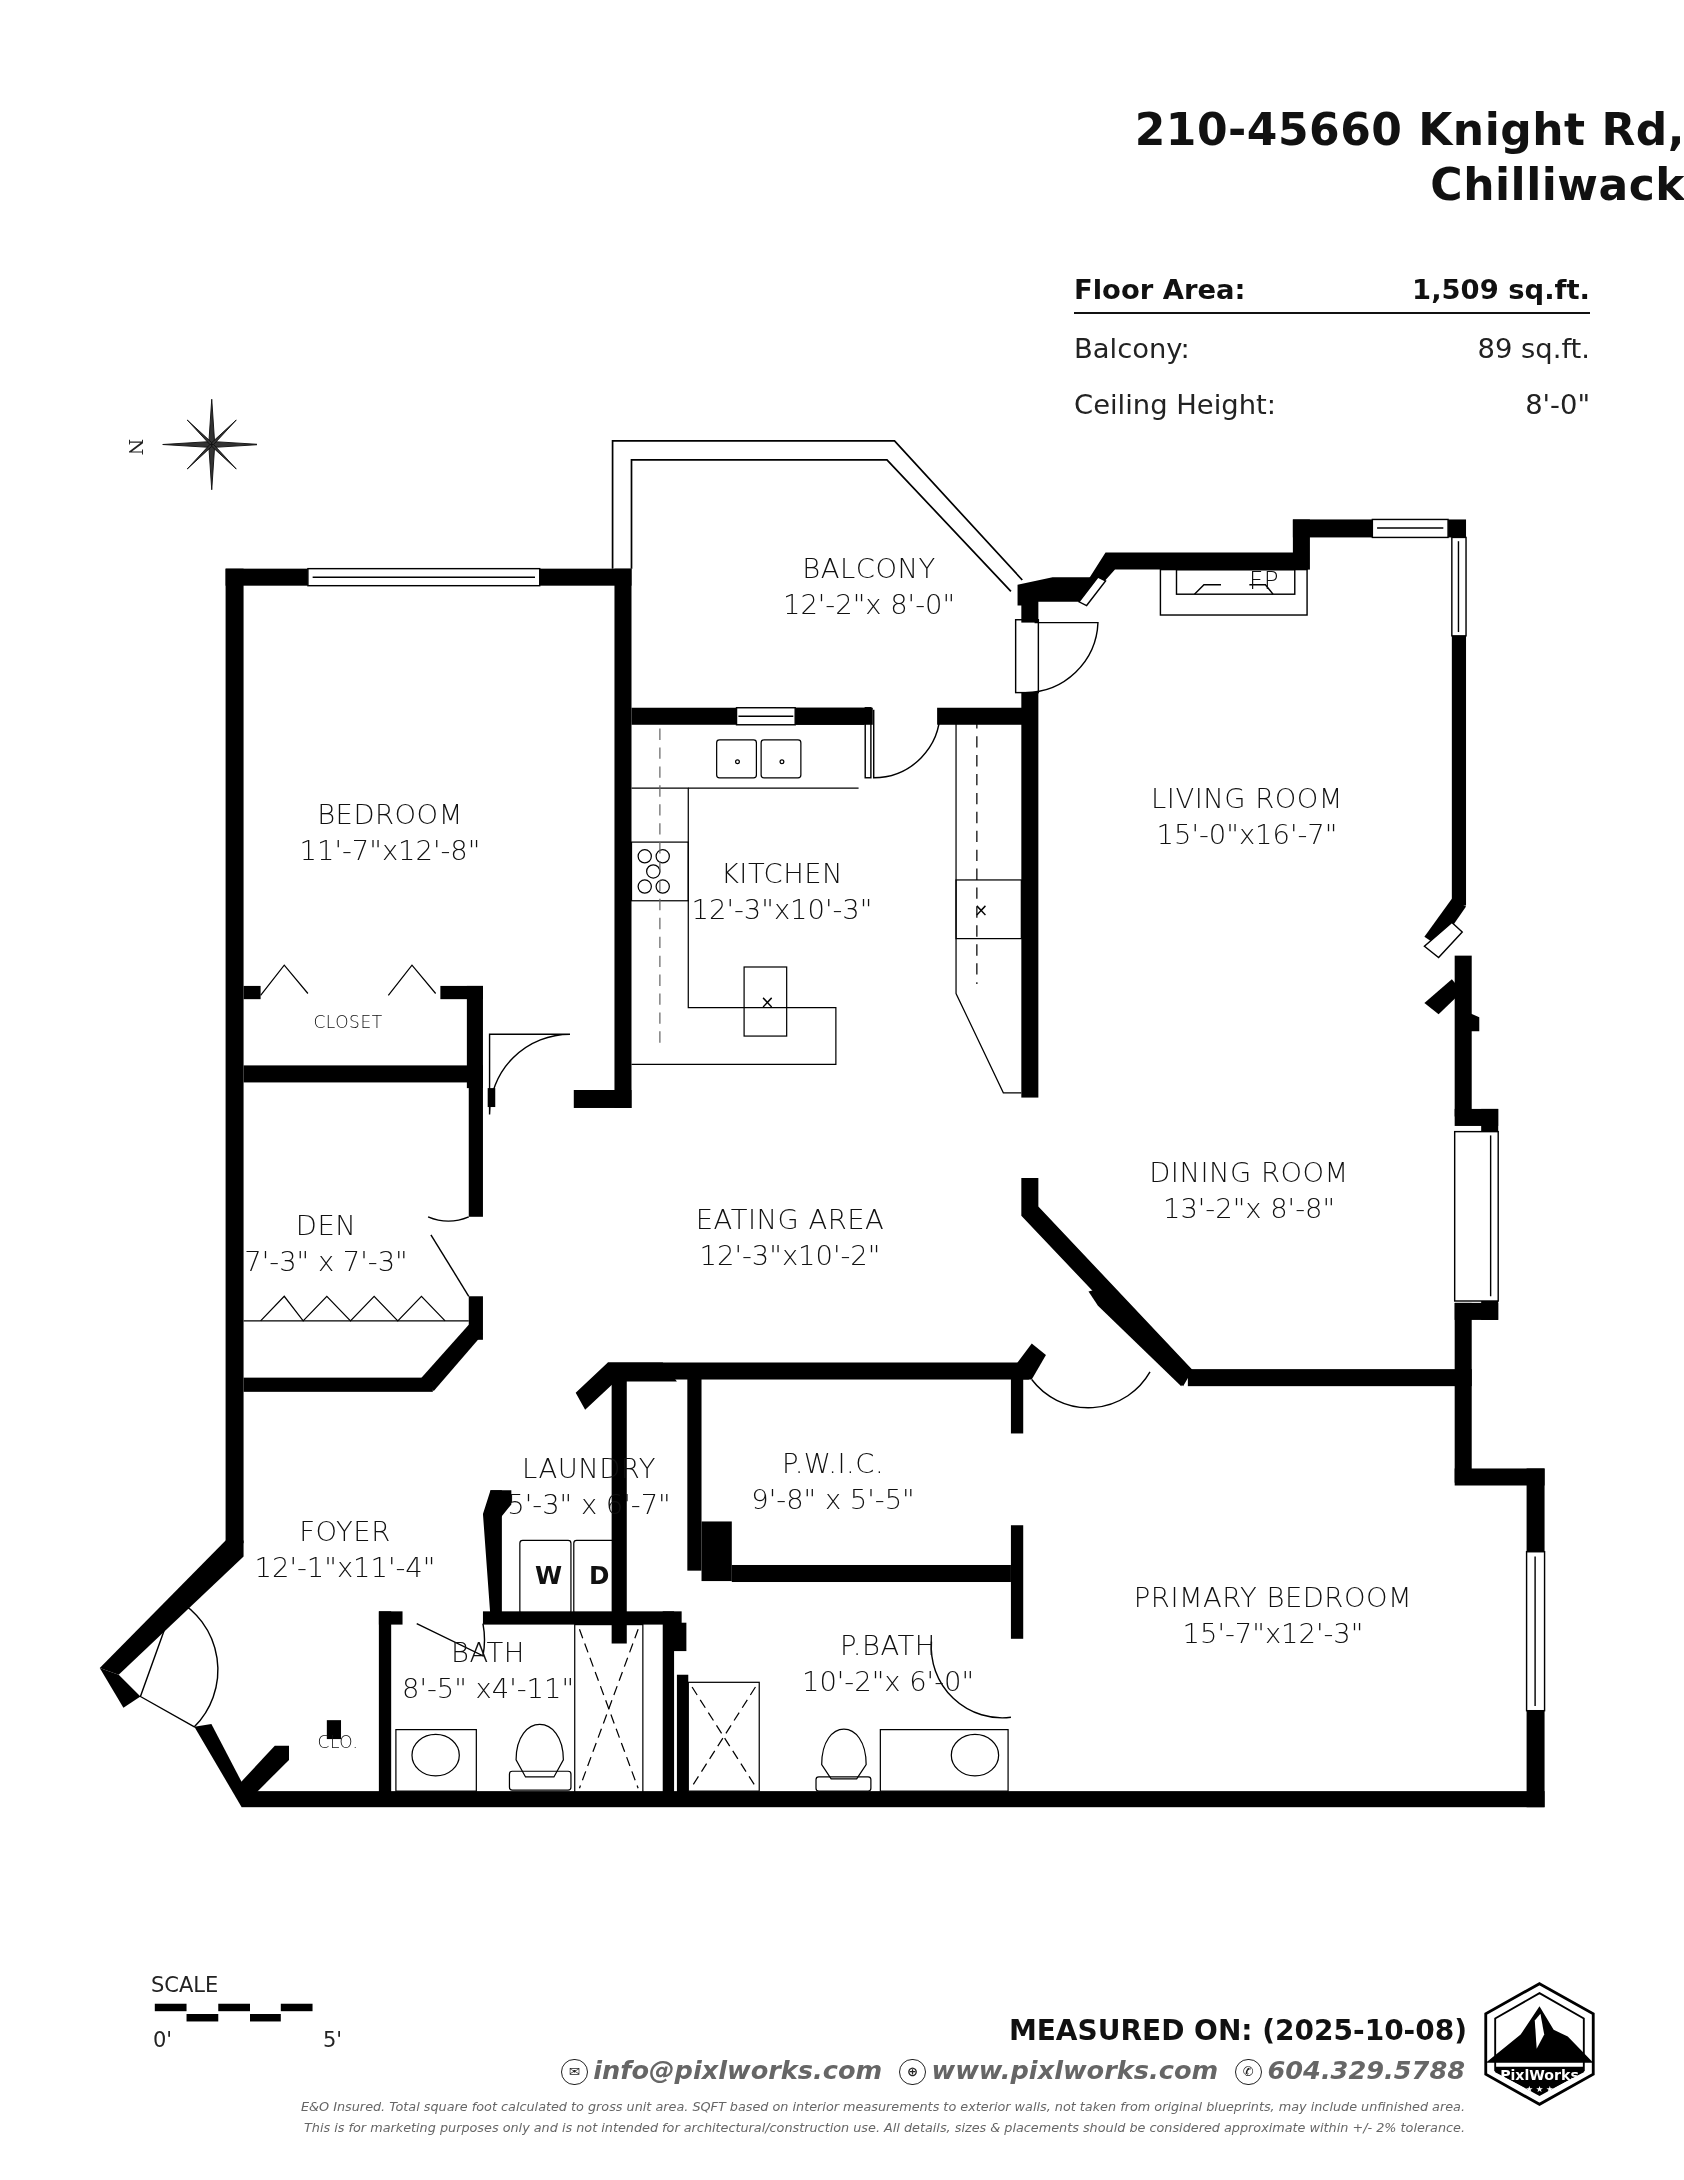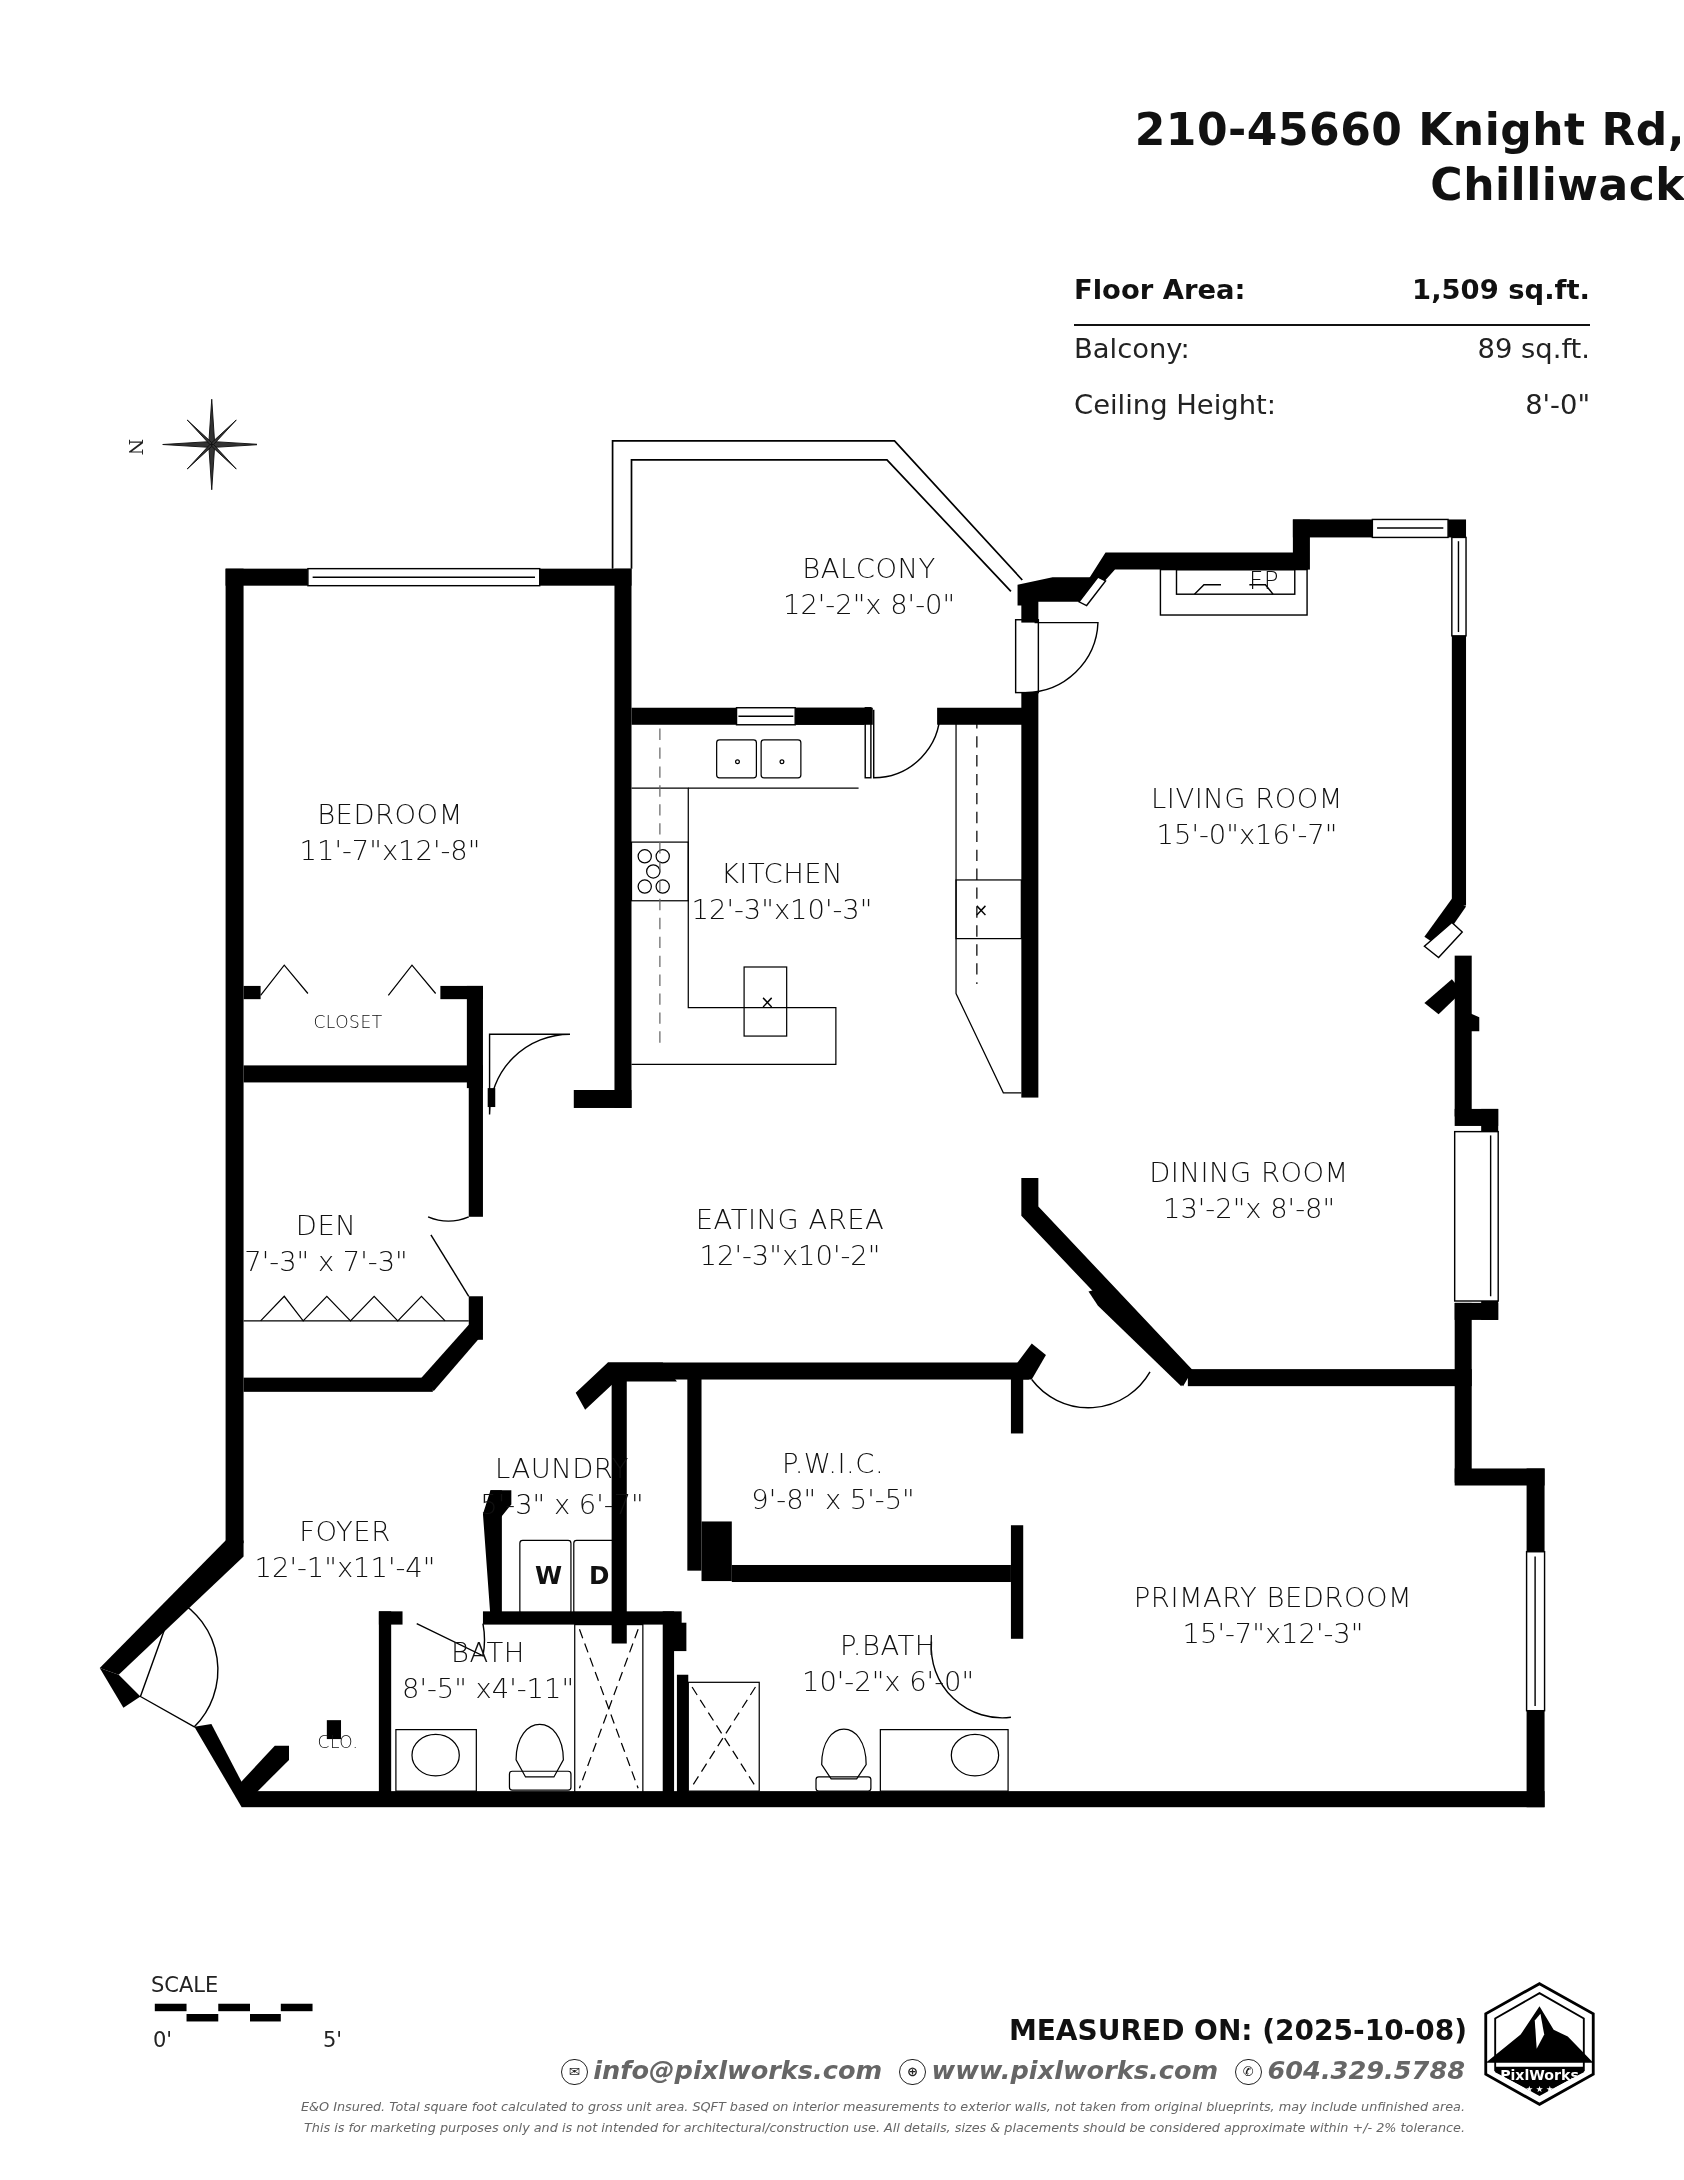--- a/index.html
+++ b/index.html
@@ -1,21 +1,21 @@
 <!DOCTYPE html>
 <html style="font-size:15px"><head>
 <meta charset="utf-8">
 <style>
   html, body { margin: 0; padding: 0; background: #ffffff; }
   body { width: 1685px; height: 2180px; position: relative; overflow: hidden; font-family: "DejaVu Sans", sans-serif; color: #111; }
   .abs { position: absolute; }
   .title { left: 0; width: 1685px; text-align: right; font-weight: bold; font-size: 44px; line-height: 55px; letter-spacing: 0.5px; color: #111; }
   .stats { left: 1074px; width: 516px; font-size: 27.4px; color: #222; }
   .stat-row { position: absolute; left: 0; width: 516px; display: flex; justify-content: space-between; }
-  .stat-row.head { font-weight: bold; color: #111; border-bottom: 2.8px solid #111; padding-bottom: 19px; }
+  .stat-row.head { font-weight: bold; color: #111; border-bottom: 2.8px solid #111; padding-bottom: 7px; }
   .room-label { position: absolute; text-align: center; font-size: 27.4px; line-height: 36px; color: #111; transform: translateX(-50%); white-space: nowrap; font-family: "DejaVu Sans", sans-serif; font-weight: 300; }
   .room-label .nm { display: block; letter-spacing: 0.5px; }
   .room-label .dm { display: block; }
   .room-label.small { font-size: 17px; line-height: 28px; }
   .scale-box { left: 151px; top: 1973px; }
   .scale-title { font-size: 21px; color: #222; }
   .scale-tick { position: absolute; font-size: 21px; color: #222; }
   .measured { right: 218px; top: 2014px; font-weight: bold; font-size: 28px; color: #111; }
   .contacts { right: 220px; top: 2055px; font-size: 25.6px; font-weight: bold; font-style: italic; color: #666; display: flex; gap: 17px; align-items: center; white-space: nowrap; }
   .contacts .ico { display: inline-block; width: 24.6px; height: 24.6px; border: 1.9px solid #222; border-radius: 50%; font-style: normal; font-size: 13.2px; line-height: 24.6px; text-align: center; color: #222; margin-right: 5.7px; vertical-align: middle; }
@@ -271,21 +271,21 @@
   <span class="dm">7'-3" x 7'-3"</span>
 </div>
 <div class="room-label" style="left:790px;top:1202px;">
   <span class="nm">EATING AREA</span>
   <span class="dm">12'-3"x10'-2"</span>
 </div>
 <div class="room-label" style="left:1249px;top:1155px;">
   <span class="nm">DINING ROOM</span>
   <span class="dm">13'-2"x 8'-8"</span>
 </div>
-<div class="room-label" style="left:562px;top:1451px;">
+<div class="room-label" style="left:589px;top:1451px;">
   <span class="nm">LAUNDRY</span>
   <span class="dm">5'-3" x 6'-7"</span>
 </div>
 <div class="abs" style="left:535px;top:1561px;font-weight:bold;font-size:24.6px;">W</div>
 <div class="abs" style="left:589px;top:1561px;font-weight:bold;font-size:24.6px;">D</div>
 <div class="room-label" style="left:833px;top:1446px;">
   <span class="nm">P.W.I.C.</span>
   <span class="dm">9'-8" x 5'-5"</span>
 </div>
 <div class="room-label" style="left:345px;top:1514px;">

